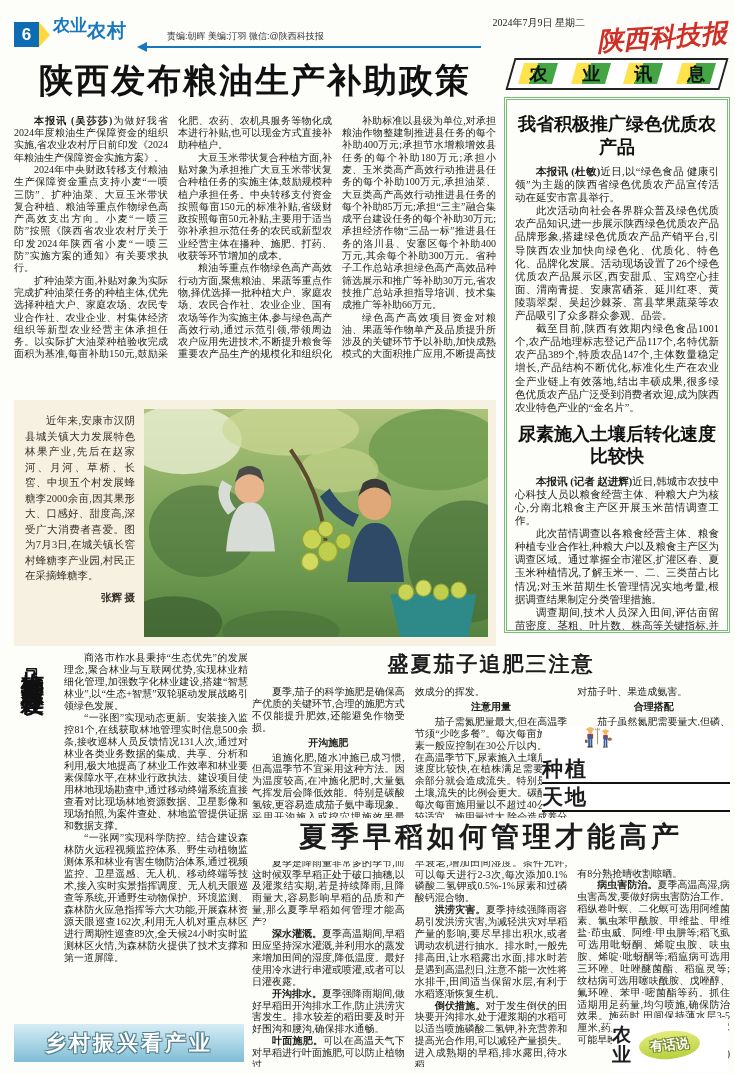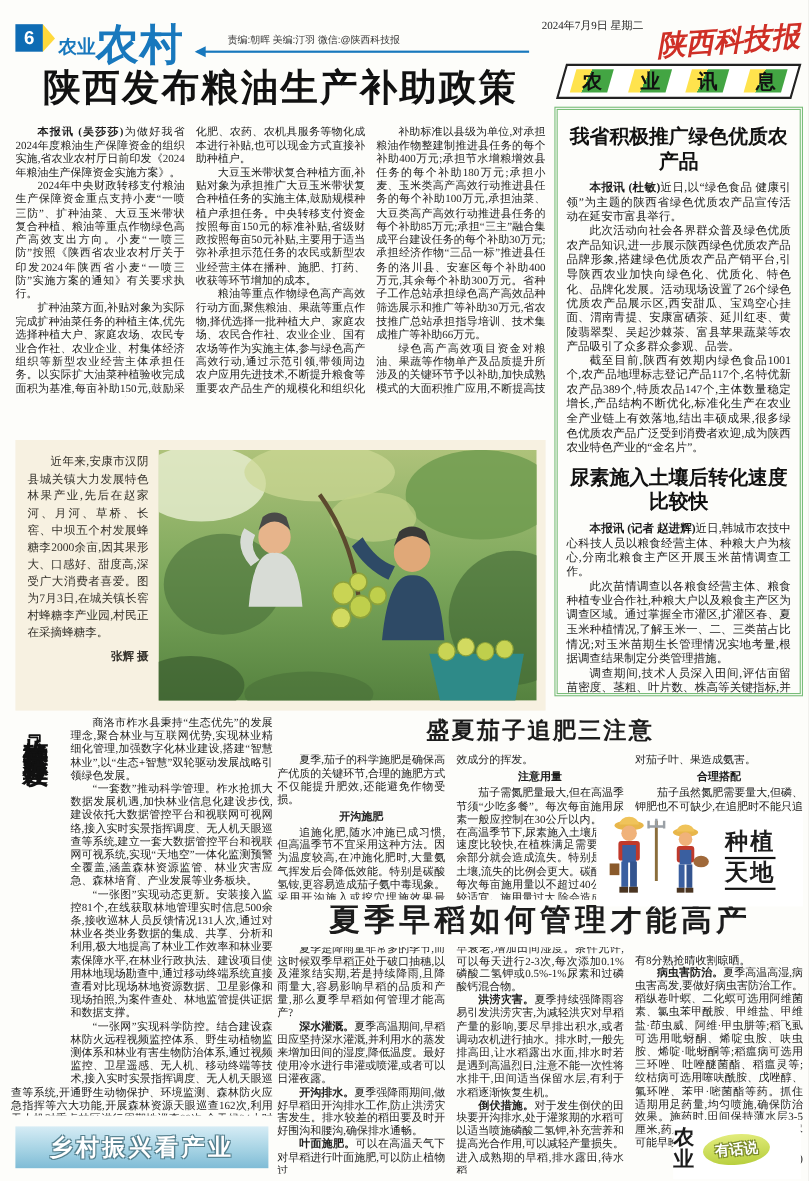--- a/index.html
+++ b/index.html
@@ -6,21 +6,21 @@
   .page{position:relative;width:735px;height:1074px;margin:0 auto;background:#fdfdfa;overflow:hidden;
         font-family:"Liberation Serif","DejaVu Serif",serif;color:#1c1c1c;}
   
   .hdr{position:absolute;top:14px;left:14px;right:8px;height:44px;display:flex;align-items:flex-start;}
   .pn-box{width:25px;height:25px;background:#0e6cb4;color:#fff;font:900 17px "Liberation Sans",sans-serif;
           display:flex;align-items:center;justify-content:center;margin-top:8px;}
   .pn-flag{width:0;height:0;border-left:11px solid #ffd93b;border-top:13px solid transparent;
            border-bottom:12px solid transparent;margin-top:8px;}
   .sec{color:#1878bd;font-family:"Liberation Sans",sans-serif;font-weight:900;margin-left:3px;white-space:nowrap;}
   .sec .s1{font-size:17px;vertical-align:6px;}
-  .sec .s2{font-size:39px;letter-spacing:1px;margin-top:26px;}
+  .sec .s2{font-size:19px;letter-spacing:1px;margin-top:26px;}
   .hdr-mid{flex:1;margin:0 12px;position:relative;top:16px;}
   .editors{font-size:9px;color:#333;margin:0 0 3px 28px;font-family:"Liberation Sans",sans-serif;}
   .arrow-line{height:2px;background:#1878bd;position:relative;}
   .arrow-line::before{content:"";position:absolute;left:-2px;top:-4px;width:0;height:0;
       border-right:10px solid #1878bd;border-top:5px solid transparent;border-bottom:5px solid transparent;}
   .hdr-date{font-size:10px;margin-top:2px;white-space:nowrap;color:#222;}
   .masthead{color:#cf2f26;font-size:26px;font-weight:900;font-style:italic;margin:6px 0 0 12px;
             white-space:nowrap;transform:rotate(-4deg);font-family:"Liberation Serif",serif;}
   
   p.np{margin:0;text-indent:2em;text-align:justify;font-family:Liberation Serif, serif;}
@@ -57,22 +57,22 @@
            font:900 23px/46px "Liberation Sans","DejaVu Sans",sans-serif;letter-spacing:2px;color:#111;text-align:left;}
   .banner{position:absolute;top:1024px;left:14px;width:230px;height:38px;
           background:linear-gradient(180deg,#d6ecf5 0%,#a6d3e4 55%,#7fbcd6 100%);
           display:flex;align-items:center;justify-content:center;}
   .banner span{font:900 21px "Liberation Sans",sans-serif;letter-spacing:3px;color:#fff;
       text-shadow:1px 1px 0 #55808f,-1px -1px 0 #55808f,1px -1px 0 #55808f,-1px 1px 0 #55808f;}
   
   .egg{position:absolute;top:650px;left:252px;width:478px;height:170px;}
   .egg h2{margin:0 0 8px;text-align:center;font:900 21px "Liberation Sans","DejaVu Sans",sans-serif;letter-spacing:2px;}
   .egg .cols{display:flex;gap:10px;height:132px;overflow:hidden;font-size:10px;line-height:11.9px;}
-  .plant-badge{position:absolute;right:0;top:88px;width:188px;height:86px;background:#fff;
-               display:flex;align-items:center;gap:5px;z-index:3;}
+  .plant-badge{position:absolute;right:0;top:76px;width:188px;height:86px;background:#fff;
+               display:flex;gap:5px;z-index:3;flex-direction:column;}
   .plant-badge svg{width:112px;height:84px;}
   .pb-label div{font:900 21px/26px "Liberation Sans",sans-serif;border-bottom:2px solid #111;letter-spacing:2px;}
   
   .rice{position:absolute;top:822px;left:252px;width:478px;height:252px;}
   .rice h2{margin:0 0 8px;text-align:center;font:900 28px/1.1 "Liberation Serif","DejaVu Serif",serif;letter-spacing:4px;}
   .rice .cols{display:flex;gap:10px;height:206px;overflow:hidden;font-size:10px;line-height:11.9px;align-items:center;}
   .talk-logo{position:absolute;right:2px;bottom:2px;width:116px;height:54px;background:#fff;z-index:3;
              display:flex;align-items:center;gap:5px;}
   .talk-chars{width:22px;font:900 19px/20px "Liberation Sans",sans-serif;word-break:break-all;}
   .talk-bubble{padding:5px 11px;background:linear-gradient(180deg,#e2ec7c,#b8cf3e);border-radius:50%;
@@ -188,21 +188,20 @@
       <p class="np"><b>本报讯 (记者 赵进辉)</b><span>近日,韩城市农技中心科技人员以粮食经营主体、种粮大户为核心,分南北粮食主产区开展玉米苗情调查工作。</span></p>
       <p class="np">此次苗情调查以各粮食经营主体、粮食种植专业合作社,种粮大户以及粮食主产区为调查区域。通过掌握全市灌区,扩灌区春、夏玉米种植情况,了解玉米一、二、三类苗占比情况;对玉米苗期生长管理情况实地考量,根据调查结果制定分类管理措施。</p>
       <p class="np">调查期间,技术人员深入田间,评估亩留苗密度、茎粗、叶片数、株高等关键指标,并监测墒情、病虫害及草情。调查数据即时汇总,形成《韩城市春、夏玉米长势调查表》,上报指导决策。</p>
 
     </div>
   </div>
 
   <div class="forestry">
     <div class="v-title">柞水推进『智慧林业』建设</div>
     <p class="np">商洛市柞水县秉持“生态优先”的发展理念,聚合林业与互联网优势,实现林业精细化管理,加强数字化林业建设,搭建“智慧林业”,以“生态+智慧”双轮驱动发展战略引领绿色发展。</p>
-    <p class="np">“一套数”推动科学管理。柞水抢抓大数据发展机遇,加快林业信息化建设步伐,建设依托大数据管控平台和视联网可视网络,接入实时实景指挥调度、无人机天眼巡查等系统,建立一套大数据管控平台和视联网可视系统,实现“天地空”一体化监测预警全覆盖,涵盖森林资源监管、林业灾害应急、森林培育、产业发展等业务板块。</p>
     <p class="np">“一张图”实现动态更新。安装接入监控81个,在线获取林地管理实时信息500余条,接收巡林人员反馈情况131人次,通过对林业各类业务数据的集成、共享、分析和利用,极大地提高了林业工作效率和林业要素保障水平,在林业行政执法、建设项目使用林地现场勘查中,通过移动终端系统直接查看对比现场林地资源数据、卫星影像和现场拍照,为案件查处、林地监管提供证据和数据支撑。</p>
     <p class="np">“一张网”实现科学防控。结合建设森林防火远程视频监控体系、野生动植物监测体系和林业有害生物防治体系,通过视频监控、卫星遥感、无人机、移动终端等技术,接入实时实景指挥调度、无人机天眼巡查等系统,开通野生动物保护、环境监测、森林防火应急指挥等六大功能,开展森林资源天眼巡查162次,利用无人机对重点林区进行周期性巡查89次,全天候24小时实时监测林区火情,为森林防火提供了技术支撑和第一道屏障。</p>
 
   </div>
 
   <div class="banner">
     <span>乡村振兴看产业</span>
   </div>
 
   <div class="egg">

